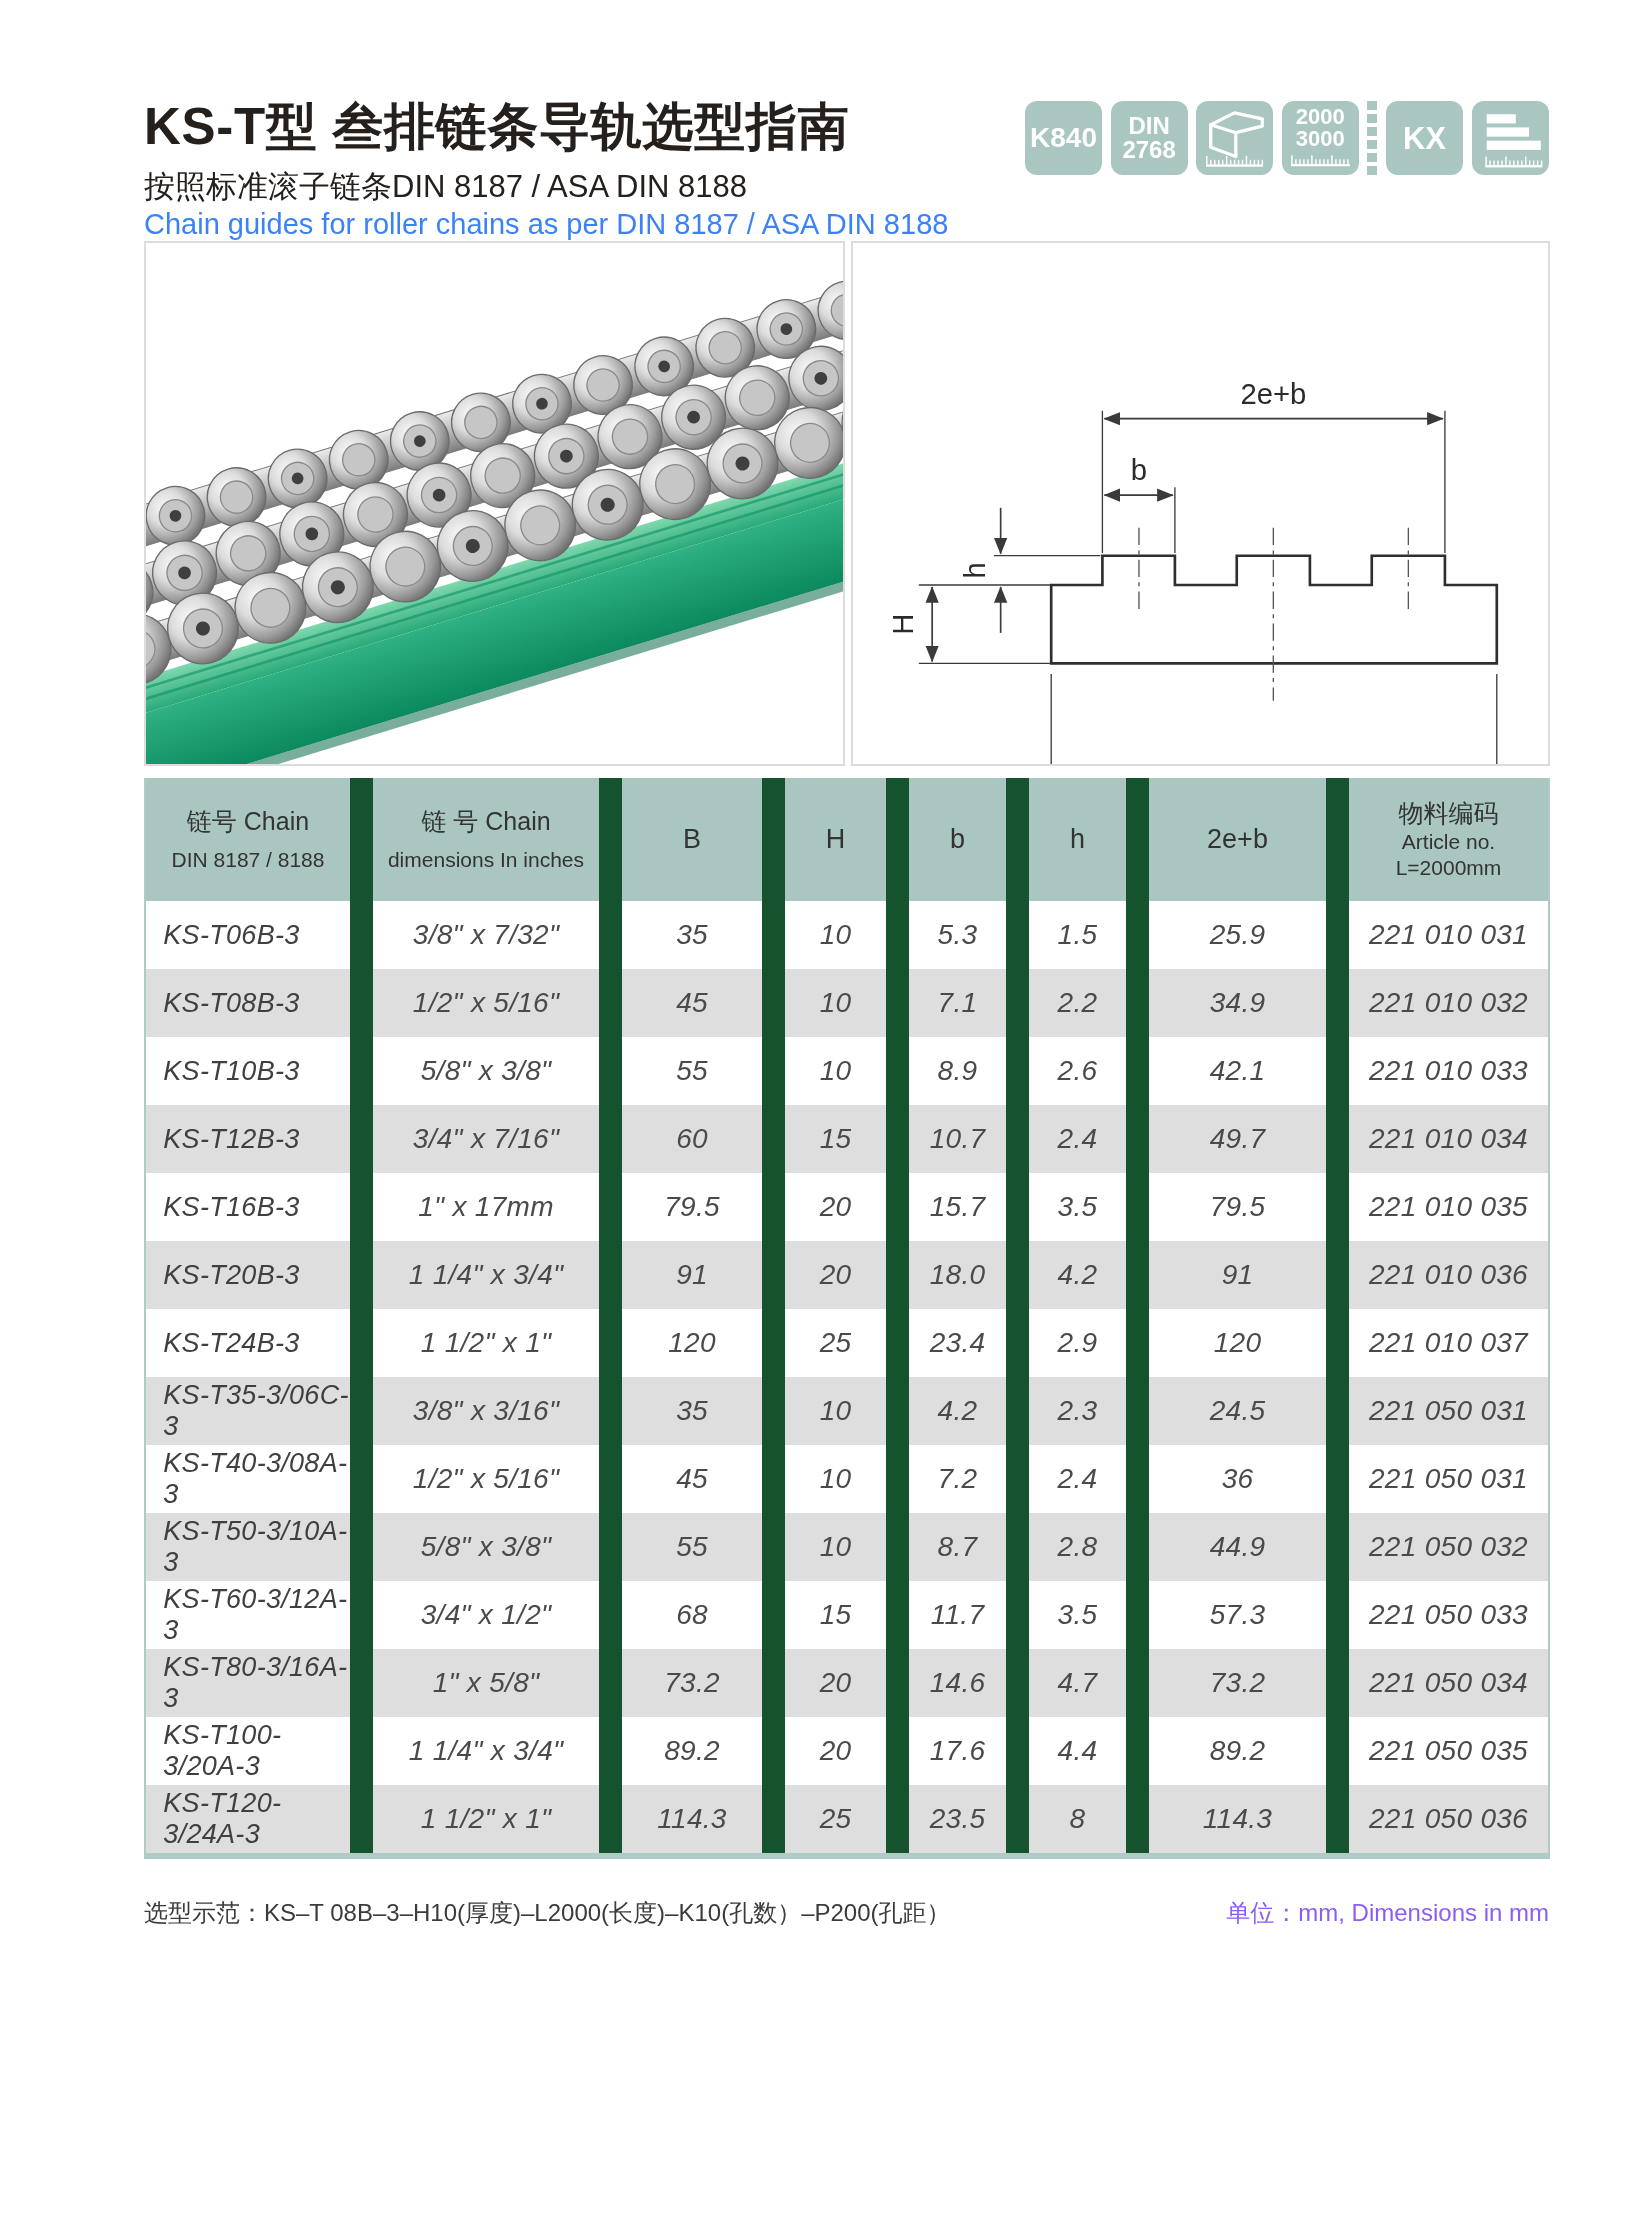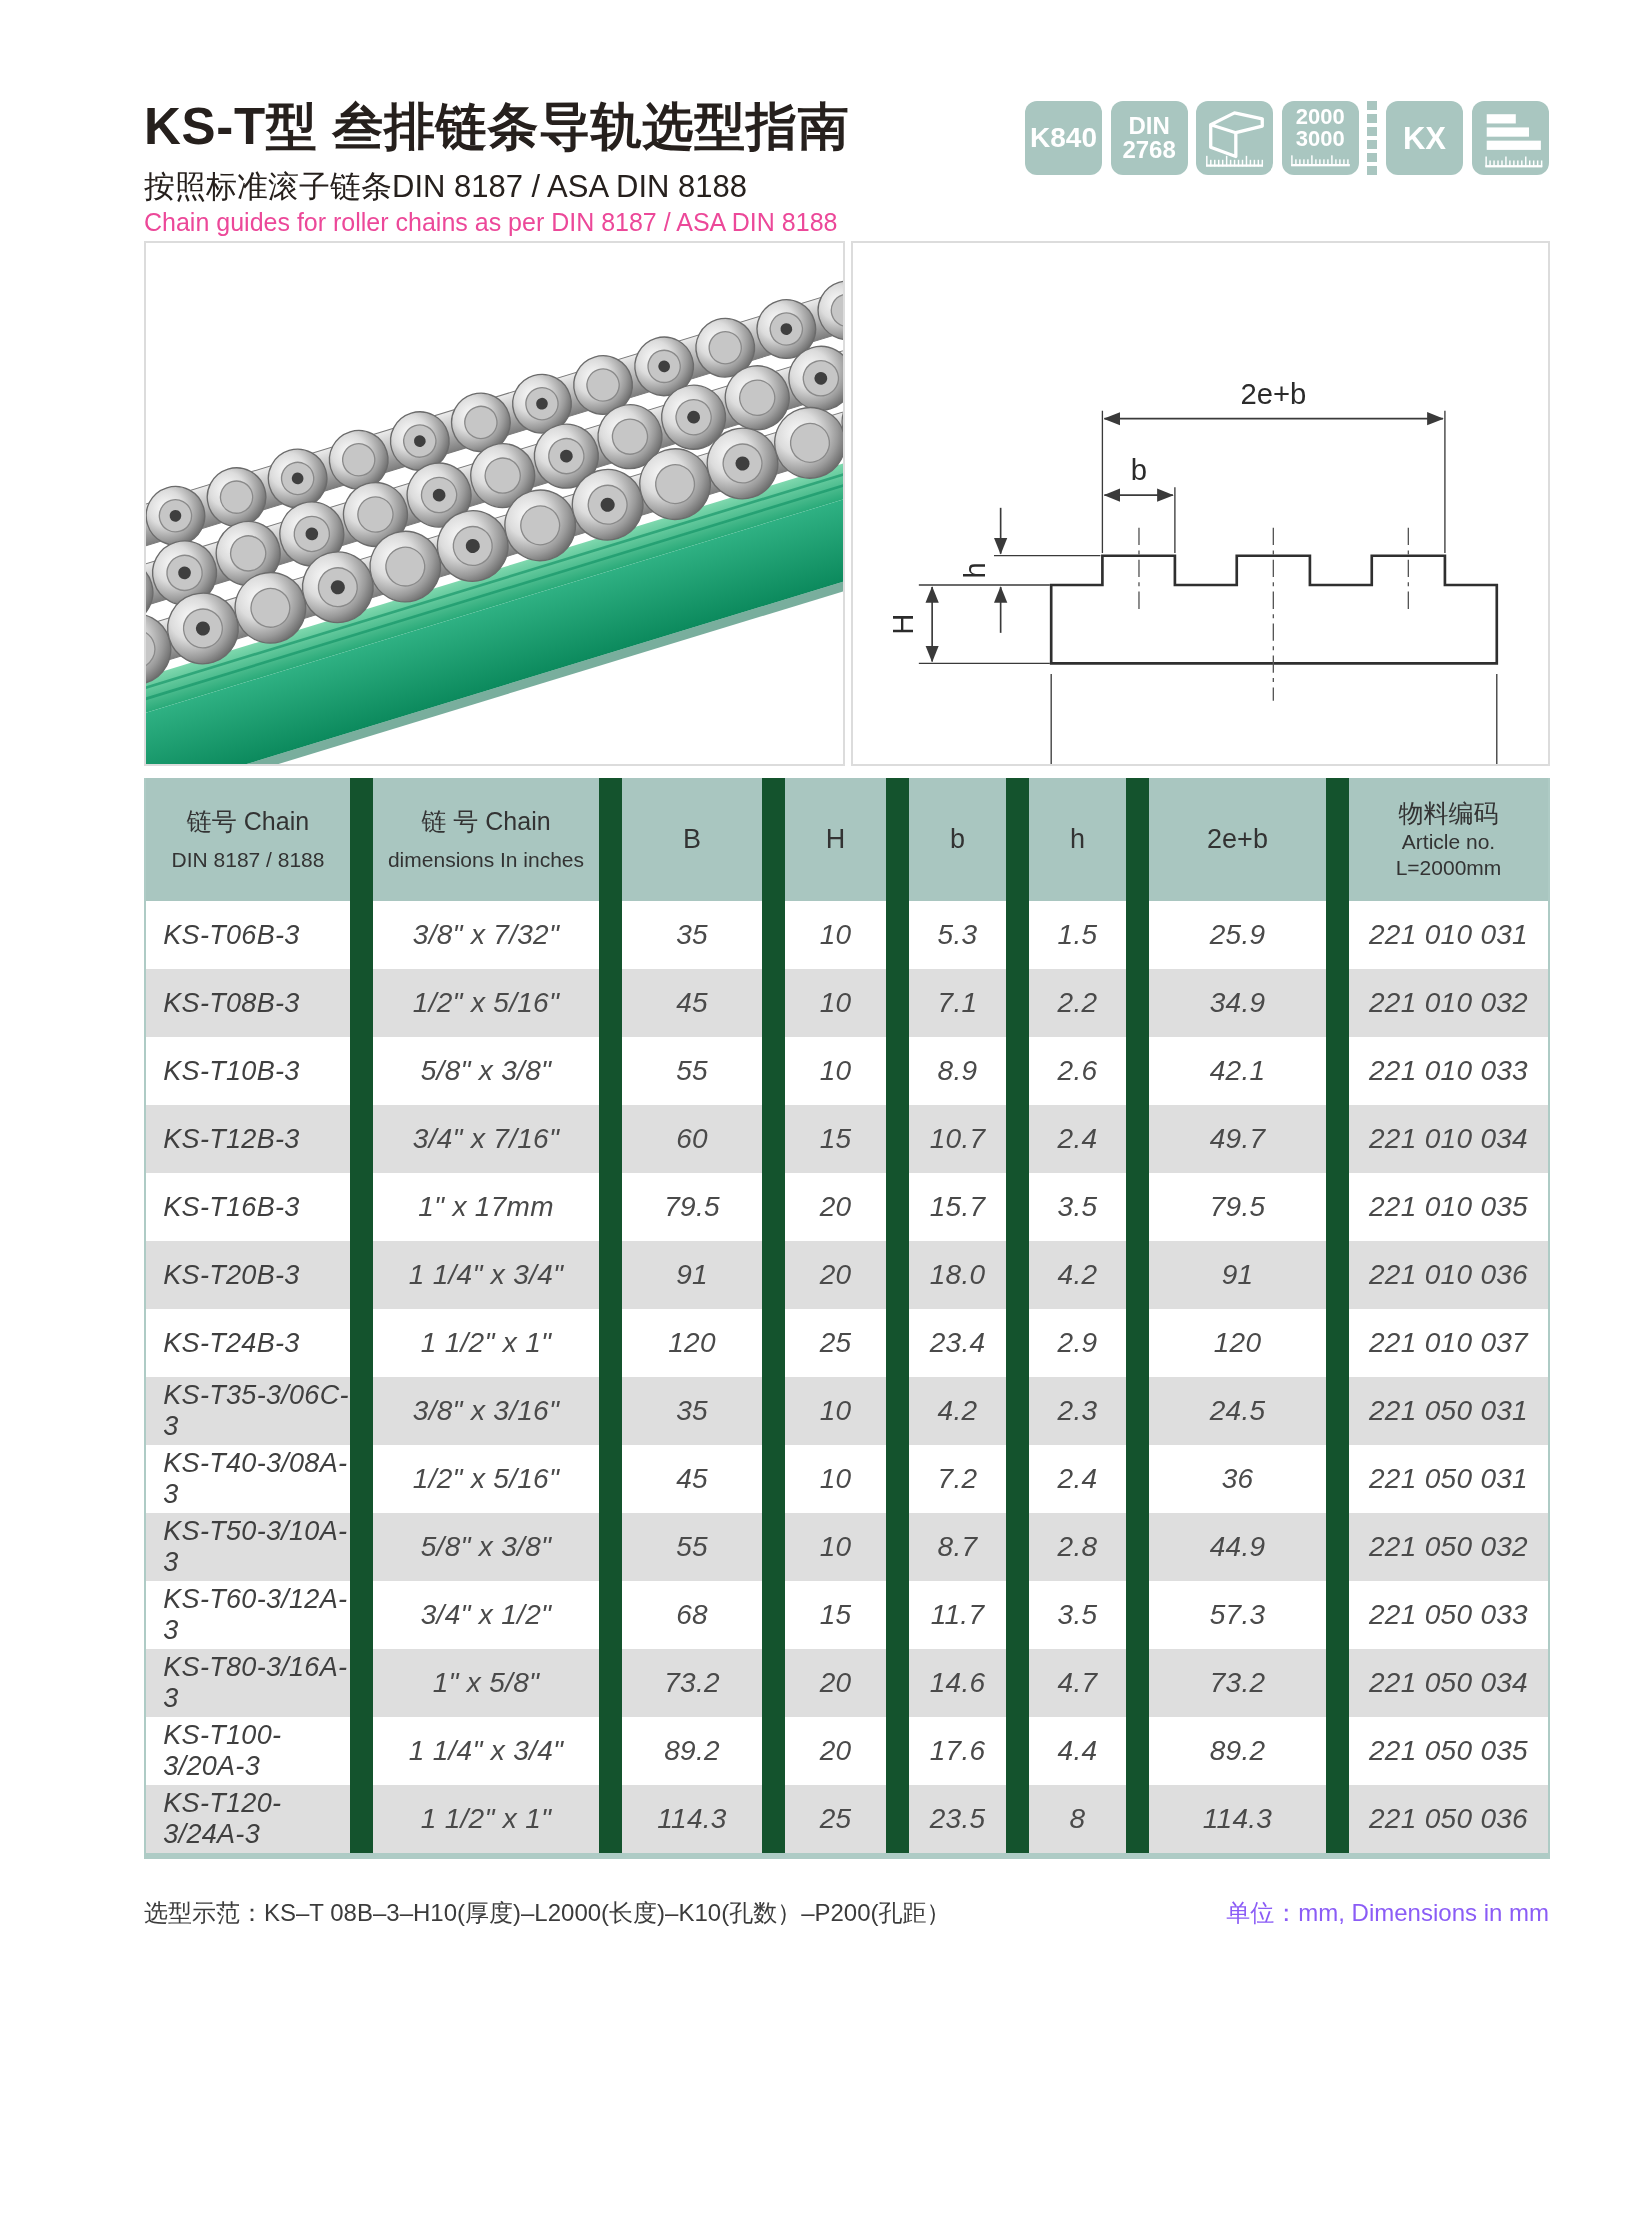--- a/index.html
+++ b/index.html
@@ -3,21 +3,21 @@
 <meta charset="utf-8">
 <style>
   html,body{margin:0;padding:0;background:#ffffff;}
   .page{position:relative;width:1649px;height:2239px;background:#ffffff;overflow:hidden;
         font-family:"Liberation Sans", sans-serif;color:#2b2b2b;margin-left:22px;}
 
   
   .title{position:absolute;left:122px;top:93px;font-size:51px;font-weight:bold;
          color:#26201d;letter-spacing:0.7px;white-space:nowrap;}
   .sub-cn{position:absolute;left:122px;top:166px;font-size:31px;color:#26201d;white-space:nowrap;}
-  .sub-en{position:absolute;left:122px;top:208px;font-size:25px;color:#ec4899;white-space:nowrap;}
+  .sub-en{position:absolute;left:122px;top:208px;font-size:29px;color:#3b82f6;white-space:nowrap;}
 
   
   .badges{position:absolute;left:1003px;top:101px;height:74px;display:flex;gap:8.6px;align-items:stretch;}
   .badge{width:77px;height:74px;border-radius:12px;background:#a9c6c0;color:#fff;
          display:flex;flex-direction:column;align-items:center;justify-content:center;
          font-weight:bold;text-align:center;}
   .badge .l1{font-size:28px;line-height:1;}
   .badge .two{font-size:24px;line-height:0.98;}
   .badge .num{font-size:22px;line-height:1.0;}
   .badge.kx .l1{font-size:31px;}

